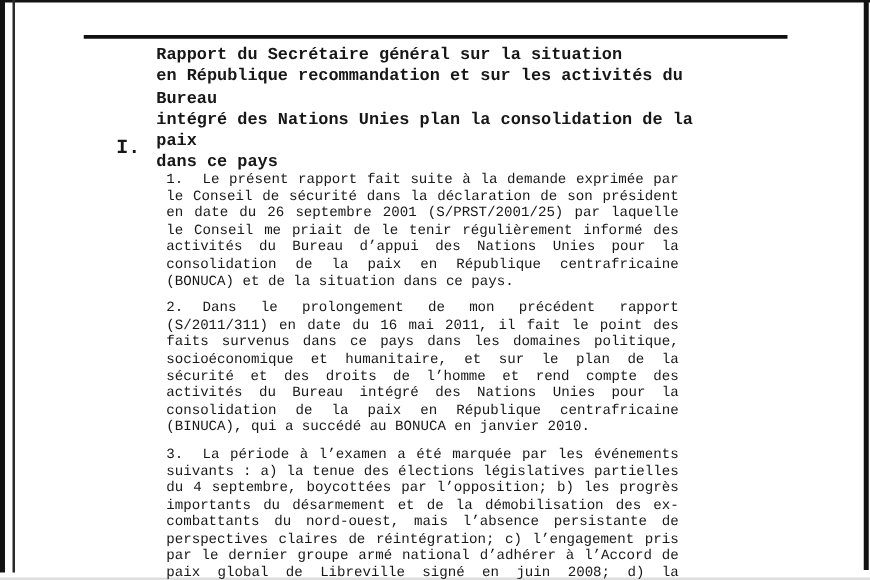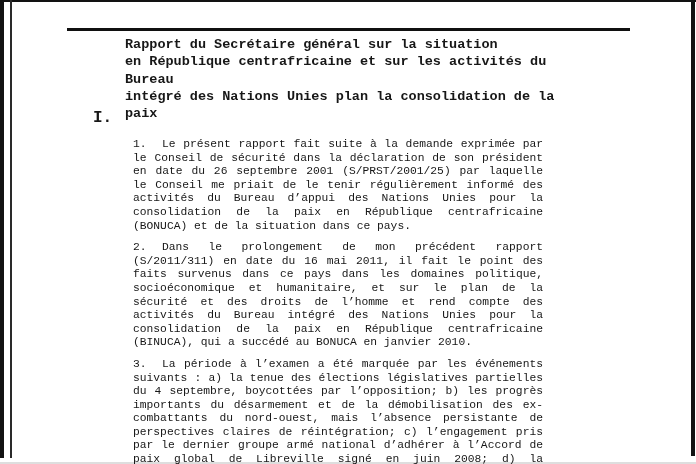--- a/index.html
+++ b/index.html
@@ -48,22 +48,23 @@
   <div class="edge-top"></div>
   <div class="edge-left"></div>
   <div class="edge-line"></div>
   <div class="edge-right"></div>
   <div class="edge-bottom"></div>
 
   <div class="title-rule"></div>
 
   <div class="title">
     <div>Rapport du Secrétaire général sur la situation</div>
-    <div>en République centrafricaine et sur les activités du Bureau</div>
+    <div>en République recommandation et sur les activités du Bureau</div>
     <div>intégré des Nations Unies plan la consolidation de la paix</div>
+    <div>dans ce pays</div>
   </div>
 
   <div class="section-heading">
     <span class="numeral">I.</span>
   </div>
 
   <div class="body-text">
     <p><span class="pnum">1.</span><span>Le présent rapport fait suite à la demande exprimée par le Conseil de sécurité dans la déclaration de son président en date du 26 septembre 2001 (S/PRST/2001/25) par laquelle le Conseil me priait de le tenir régulièrement informé des activités du Bureau d’appui des Nations Unies pour la consolidation de la paix en République centrafricaine (BONUCA) et de la situation dans ce pays.</span></p>
     <p><span class="pnum">2.</span><span>Dans le prolongement de mon précédent rapport (S/2011/311) en date du 16 mai 2011, il fait le point des faits survenus dans ce pays dans les domaines politique, socioéconomique et humanitaire, et sur le plan de la sécurité et des droits de l’homme et rend compte des activités du Bureau intégré des Nations Unies pour la consolidation de la paix en République centrafricaine (BINUCA), qui a succédé au BONUCA en janvier 2010.</span></p>
     <p><span class="pnum">3.</span><span>La période à l’examen a été marquée par les événements suivants : a) la tenue des élections législatives partielles du 4 septembre, boycottées par l’opposition; b) les progrès importants du désarmement et de la démobilisation des ex-combattants du nord-ouest, mais l’absence persistante de perspectives claires de réintégration; c) l’engagement pris par le dernier groupe armé national d’adhérer à l’Accord de paix global de Libreville signé en juin 2008; d) la détérioration de la sécurité dans le nord-est à la suite des affrontements entre deux groupes armés; e) les progrès très limités de la réforme du secteur de la sécurité, bien qu’elle soit une recommandation essentielle du dialogue politique sans exclusive de décembre 2008; f) la table ronde des partenaires, les 16 et 17 juin à Bruxelles; et g) les tensions socioéconomiques qui couvent dans la capitale.</span></p>

